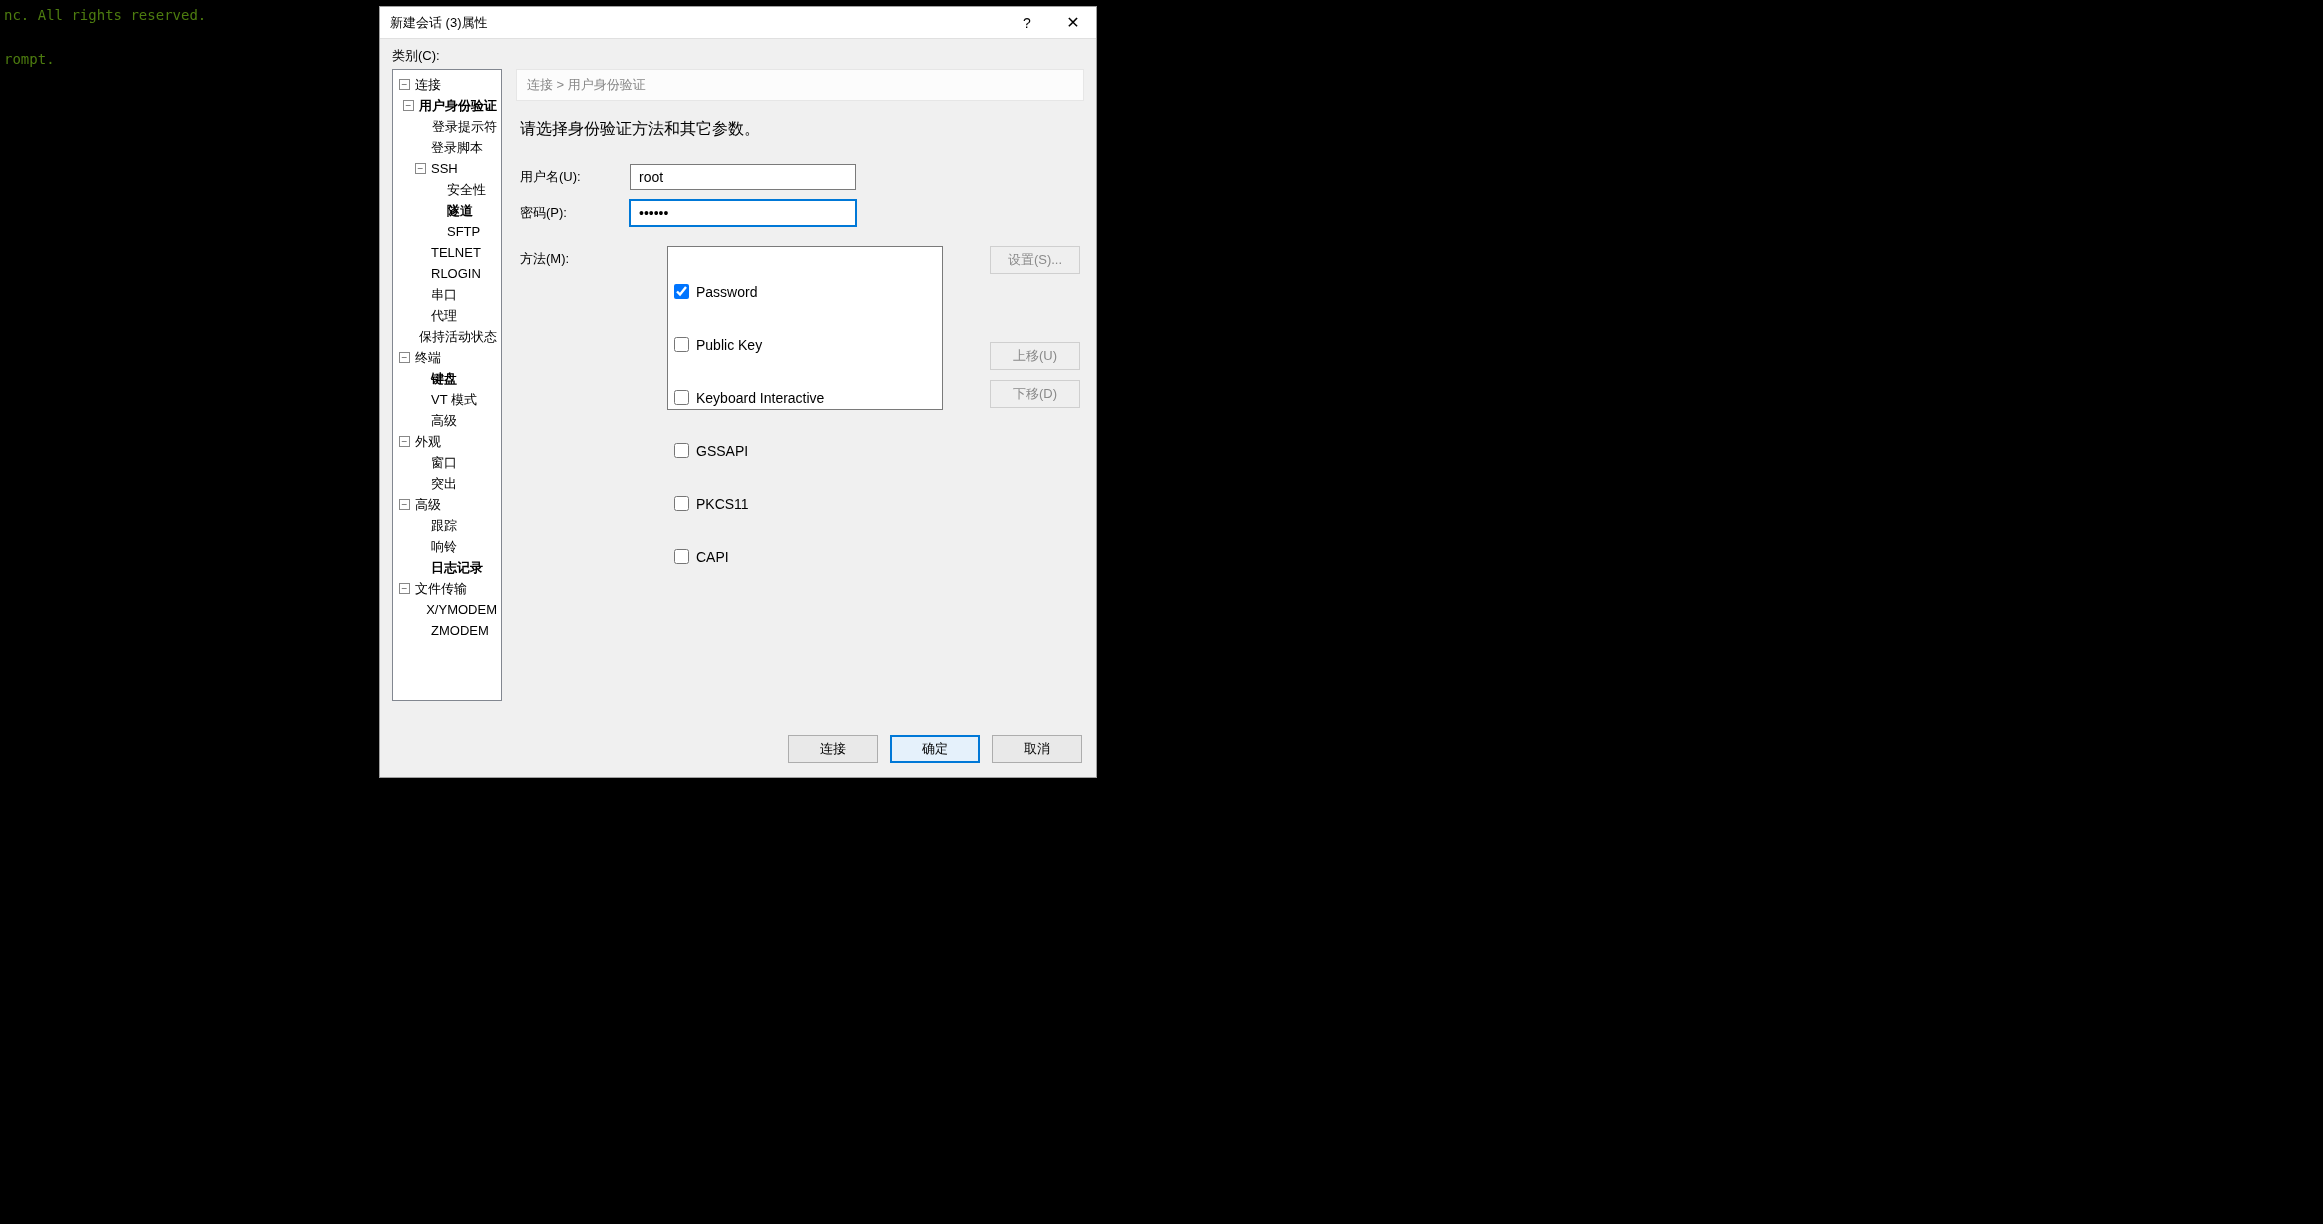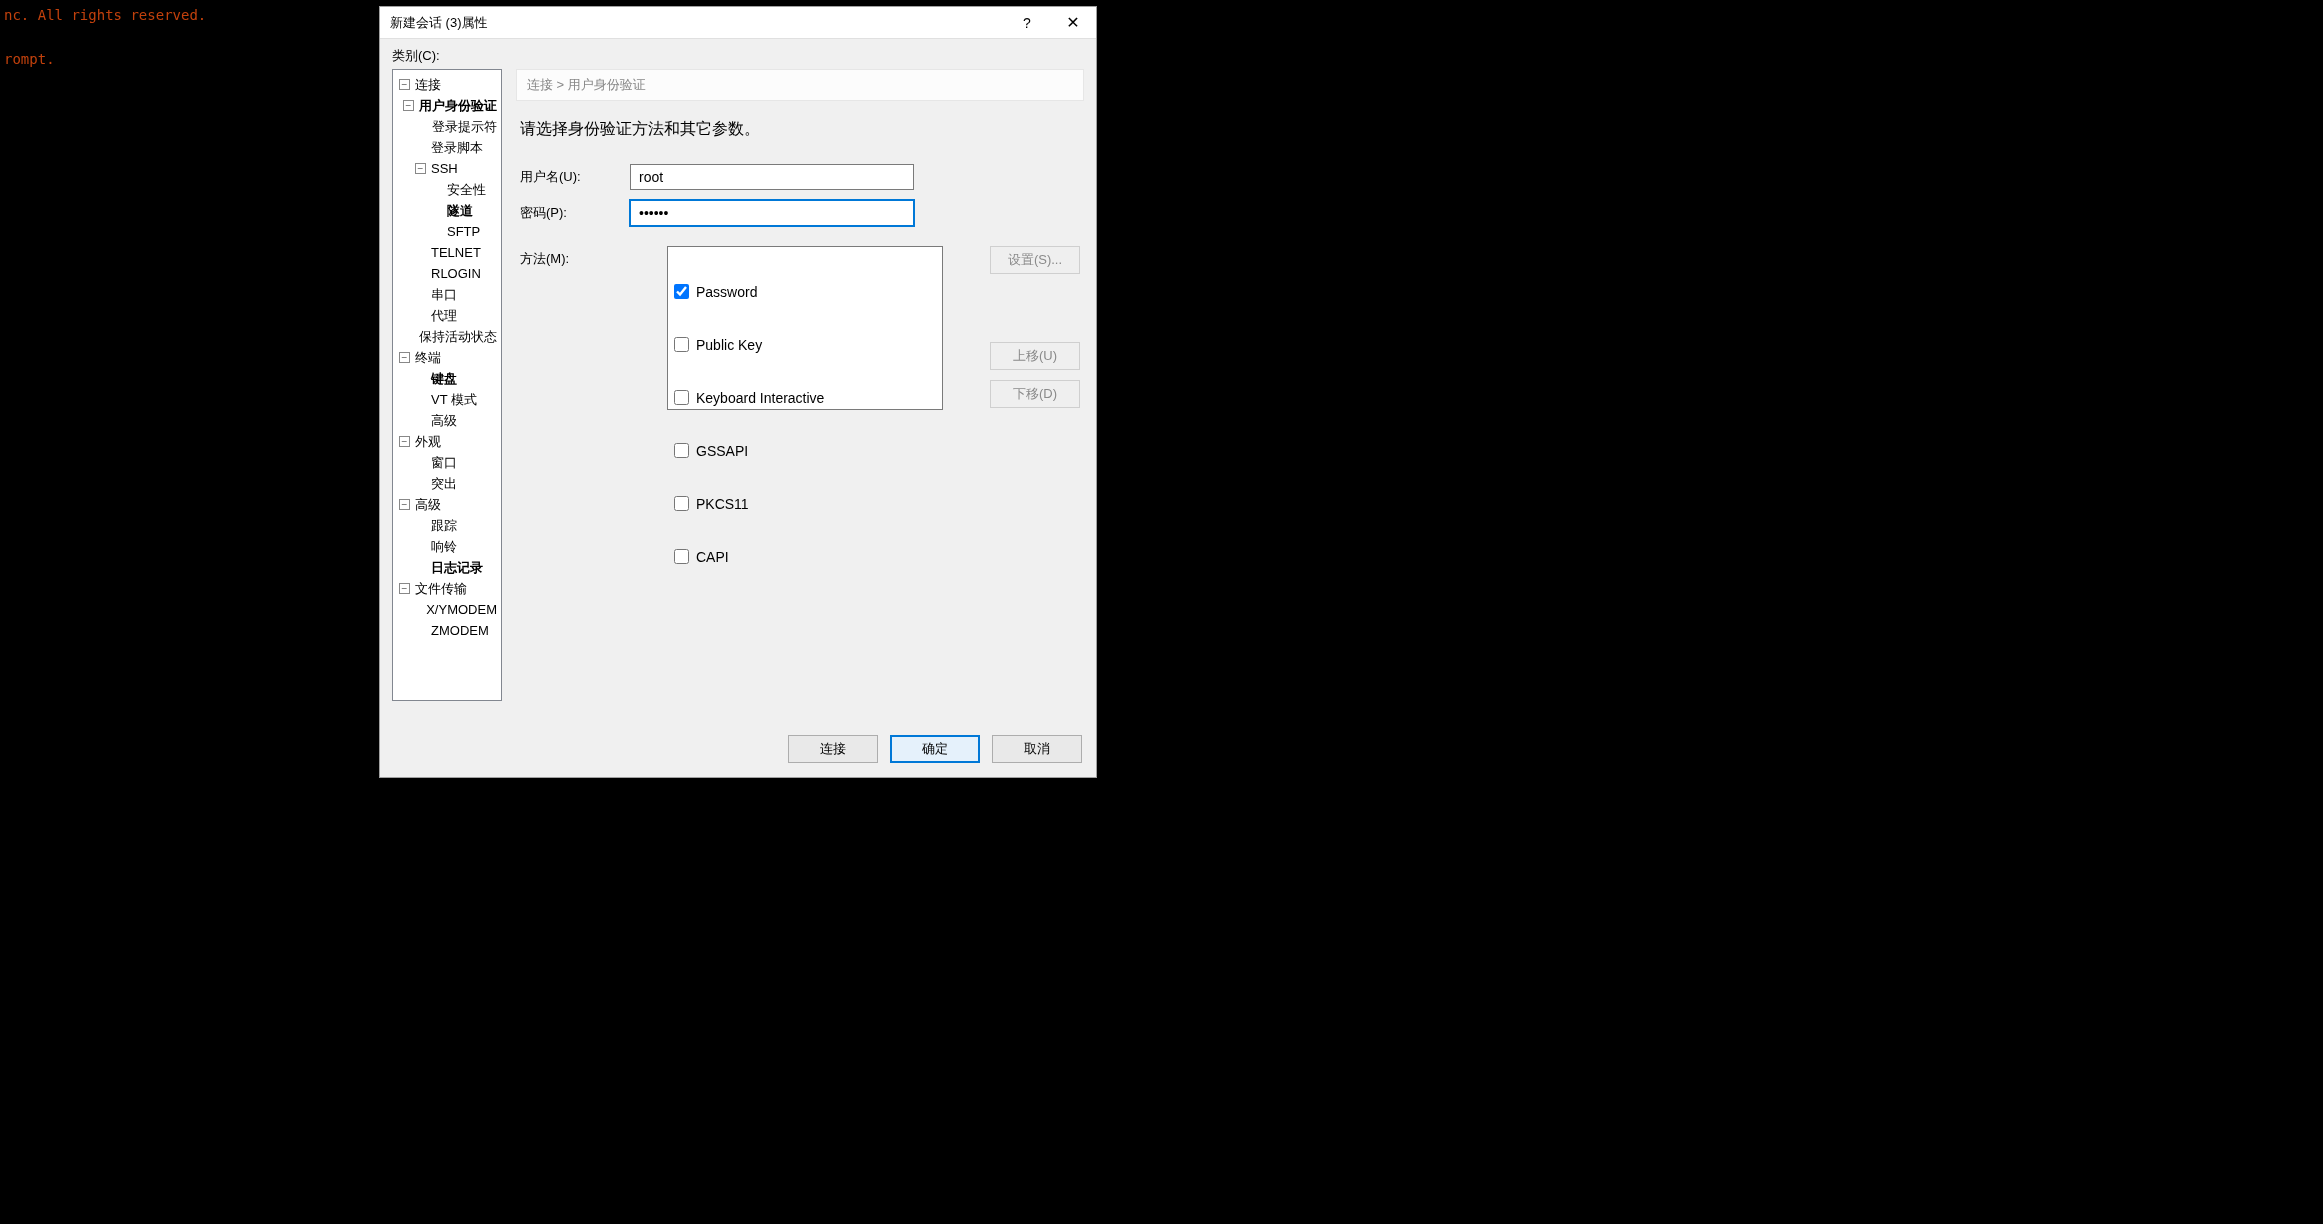--- a/index.html
+++ b/index.html
@@ -9,21 +9,21 @@
     font-size: 13px;
     color: #ccc;
     width: 2323px;
     height: 1224px;
     overflow: hidden;
     position: relative;
   }
   .bg-text {
     position: absolute; top: 0; left: 0;
     font-family: Consolas, monospace; font-size: 14px;
-    color: #c2410c; line-height: 22px; padding: 4px;
+    color: #4d7c0f; line-height: 22px; padding: 4px;
     white-space: pre;
   }
   .dialog {
     position: absolute;
     left: 379px; top: 6px;
     width: 718px; height: 772px;
     background: #f0f0f0;
     border: 1px solid #a0a0a0;
     display: flex; flex-direction: column;
     color: #000;
@@ -74,21 +74,21 @@
   .right-pane { flex: 1; display: flex; flex-direction: column; }
   .breadcrumb {
     background: #fcfcfc; border: 1px solid #e6e6e6;
     padding: 6px 10px; color: #888; font-size: 13px;
   }
   .desc { padding: 14px 4px 0; font-size: 16px; line-height: 1.7; }
   .form { padding: 22px 4px 17px; }
   .row { display: flex; align-items: center; margin-bottom: 10px; }
   .row label { width: 110px; font-size: 13px; }
   .row input[type=text], .row input[type=password] {
-    width: 284px; height: 26px;
+    width: 226px; height: 26px;
     border: 1px solid #7a7a7a; padding: 0 8px;
     font-size: 14px; background: #fff;
   }
   .row input.focused {
     border: 1px solid #0078d7;
     outline: 1px solid #0078d7;
   }
   .method-row { display: flex; align-items: flex-start; margin-top: 20px; gap: 37px; }
   .method-row > label { width: 110px; padding-top: 4px; font-size: 13px; }
   .method-list {

